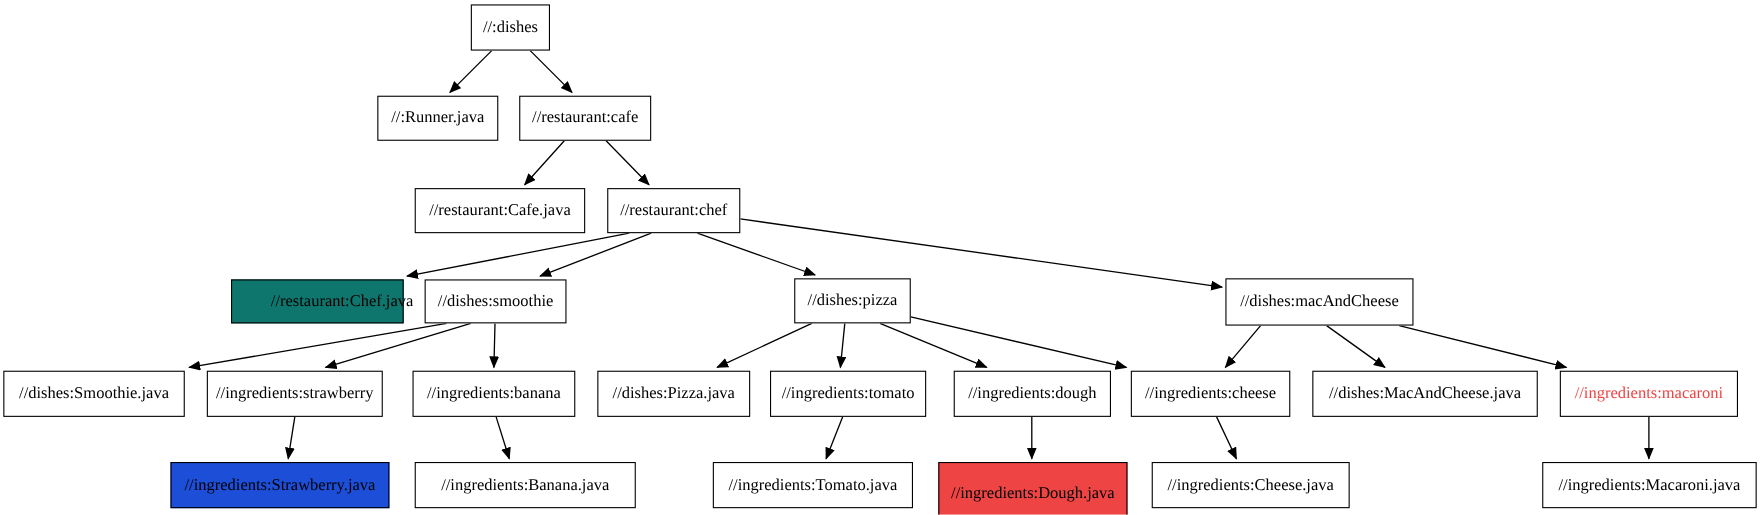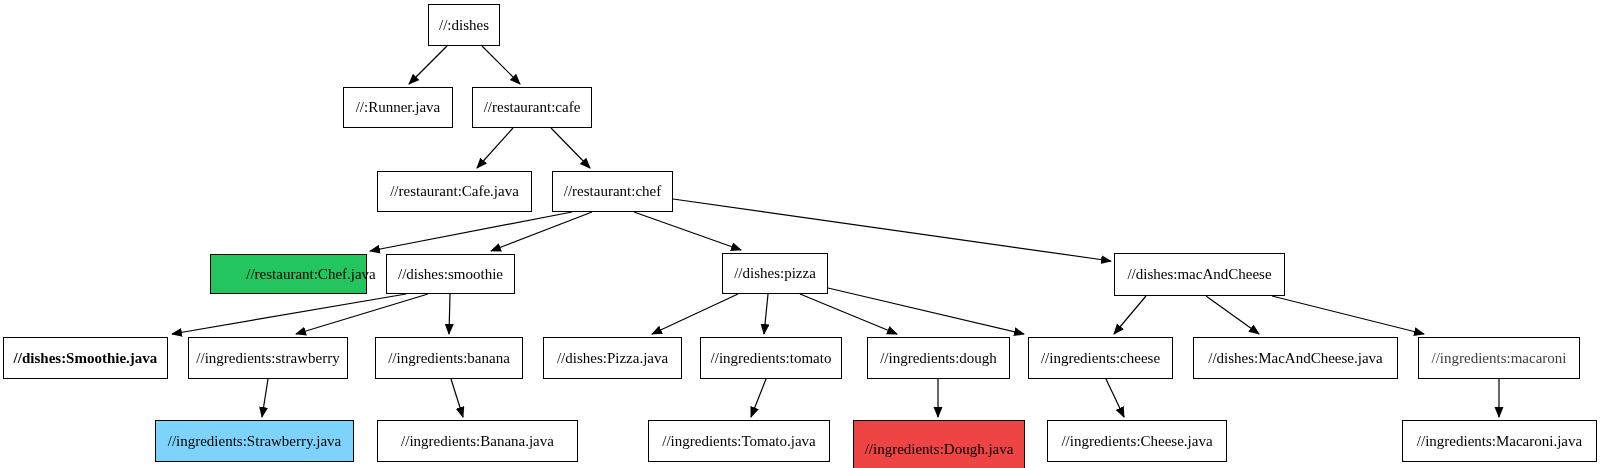--- a/index.html
+++ b/index.html
@@ -77,33 +77,33 @@
         <line class="edge-line" x1="1106" y1="379" x2="1124" y2="417" stroke="#000000" marker-end="url(#arrowhead)"></line>
         <line class="edge-line" x1="1499" y1="379" x2="1499" y2="417" stroke="#000000" marker-end="url(#arrowhead)"></line>
       </g>
   </svg>
   <div id="nodes-layer">
       <div class="node" style="left: 428px; top: 4px; width: 72px; height: 42px; border-color: rgb(0, 0, 0); background: rgb(255, 255, 255); color: rgb(0, 0, 0);">//:dishes</div>
       <div class="node" style="left: 343px; top: 87px; width: 110px; height: 41px; border-color: rgb(0, 0, 0); background: rgb(255, 255, 255); color: rgb(0, 0, 0);">//:Runner.java</div>
       <div class="node" style="left: 472px; top: 87px; width: 120px; height: 41px; border-color: rgb(0, 0, 0); background: rgb(255, 255, 255); color: rgb(0, 0, 0); text-align: right;">//restaurant:cafe</div>
       <div class="node" style="left: 377px; top: 171px; width: 155px; height: 41px; border-color: rgb(0, 0, 0); background: rgb(255, 255, 255); color: rgb(0, 0, 0);">//restaurant:Cafe.java</div>
       <div class="node" style="left: 552px; top: 171px; width: 121px; height: 41px; border-color: rgb(0, 0, 0); background: rgb(255, 255, 255); color: rgb(0, 0, 0);">//restaurant:chef</div>
-      <div class="node" style="left: 210px; top: 254px; width: 157px; height: 40px; border-color: rgb(0, 0, 0); background: #22c55e; color: rgb(0, 0, 0); padding-left: 45px;">//restaurant:Chef.java</div>
+      <div class="node" style="left: 210px; top: 254px; width: 157px; height: 40px; border-color: rgb(0, 0, 0); background: #0f766e; color: rgb(0, 0, 0); padding-left: 45px;">//restaurant:Chef.java</div>
       <div class="node" style="left: 386px; top: 254px; width: 129px; height: 40px; border-color: rgb(0, 0, 0); background: rgb(255, 255, 255); color: rgb(0, 0, 0);">//dishes:smoothie</div>
       <div class="node" style="left: 722px; top: 253px; width: 106px; height: 41px; border-color: rgb(0, 0, 0); background: rgb(255, 255, 255); color: rgb(0, 0, 0);">//dishes:pizza</div>
       <div class="node" style="left: 1114px; top: 253px; width: 171px; height: 43px; border-color: rgb(0, 0, 0); background: rgb(255, 255, 255); color: rgb(0, 0, 0);">//dishes:macAndCheese</div>
-      <div class="node" style="left: 3px; top: 337px; width: 165px; height: 42px; border-color: rgb(0, 0, 0); background: rgb(255, 255, 255); color: rgb(0, 0, 0); font-weight: bold;">//dishes:Smoothie.java</div>
+      <div class="node" style="left: 3px; top: 337px; width: 165px; height: 42px; border-color: rgb(0, 0, 0); background: rgb(255, 255, 255); color: rgb(0, 0, 0);">//dishes:Smoothie.java</div>
       <div class="node" style="left: 188px; top: 337px; width: 160px; height: 42px; border-color: rgb(0, 0, 0); background: rgb(255, 255, 255); color: rgb(0, 0, 0);">//ingredients:strawberry</div>
       <div class="node" style="left: 375px; top: 337px; width: 148px; height: 42px; border-color: rgb(0, 0, 0); background: rgb(255, 255, 255); color: rgb(0, 0, 0);">//ingredients:banana</div>
       <div class="node" style="left: 543px; top: 337px; width: 139px; height: 42px; border-color: rgb(0, 0, 0); background: rgb(255, 255, 255); color: rgb(0, 0, 0);">//dishes:Pizza.java</div>
       <div class="node" style="left: 700px; top: 337px; width: 142px; height: 42px; border-color: rgb(0, 0, 0); background: rgb(255, 255, 255); color: rgb(0, 0, 0);">//ingredients:tomato</div>
       <div class="node" style="left: 867px; top: 337px; width: 143px; height: 42px; border-color: rgb(0, 0, 0); background: rgb(255, 255, 255); color: rgb(0, 0, 0);">//ingredients:dough</div>
       <div class="node" style="left: 1028px; top: 337px; width: 145px; height: 42px; border-color: rgb(0, 0, 0); background: rgb(255, 255, 255); color: rgb(0, 0, 0);">//ingredients:cheese</div>
       <div class="node" style="left: 1193px; top: 337px; width: 205px; height: 42px; border-color: rgb(0, 0, 0); background: rgb(255, 255, 255); color: rgb(0, 0, 0);">//dishes:MacAndCheese.java</div>
-      <div class="node" style="left: 1418px; top: 337px; width: 162px; height: 42px; border-color: rgb(0, 0, 0); background: rgb(255, 255, 255); color: #404040; text-align: center;">//ingredients:macaroni</div>
-      <div class="node" style="left: 155px; top: 420px; width: 199px; height: 42px; border-color: rgb(0, 0, 0); background: #7dd3fc; color: rgb(0, 0, 0);">//ingredients:Strawberry.java</div>
+      <div class="node" style="left: 1418px; top: 337px; width: 162px; height: 42px; border-color: rgb(0, 0, 0); background: rgb(255, 255, 255); color: #ef4444; text-align: center;">//ingredients:macaroni</div>
+      <div class="node" style="left: 155px; top: 420px; width: 199px; height: 42px; border-color: rgb(0, 0, 0); background: #1d4ed8; color: rgb(0, 0, 0);">//ingredients:Strawberry.java</div>
       <div class="node" style="left: 377px; top: 420px; width: 201px; height: 42px; border-color: rgb(0, 0, 0); background: rgb(255, 255, 255); color: rgb(0, 0, 0);">//ingredients:Banana.java</div>
       <div class="node" style="left: 648px; top: 420px; width: 182px; height: 42px; border-color: rgb(0, 0, 0); background: rgb(255, 255, 255); color: rgb(0, 0, 0);">//ingredients:Tomato.java</div>
       <div class="node" style="left: 853px; top: 420px; width: 172px; height: 58px; border-color: rgb(0, 0, 0); background: #ef4444; color: rgb(0, 0, 0);">//ingredients:Dough.java</div>
       <div class="node" style="left: 1047px; top: 420px; width: 180px; height: 42px; border-color: rgb(0, 0, 0); background: rgb(255, 255, 255); color: rgb(0, 0, 0);">//ingredients:Cheese.java</div>
       <div class="node" style="left: 1402px; top: 420px; width: 195px; height: 42px; border-color: rgb(0, 0, 0); background: rgb(255, 255, 255); color: rgb(0, 0, 0);">//ingredients:Macaroni.java</div>
     </div>
 </div>
 
 </body></html>

